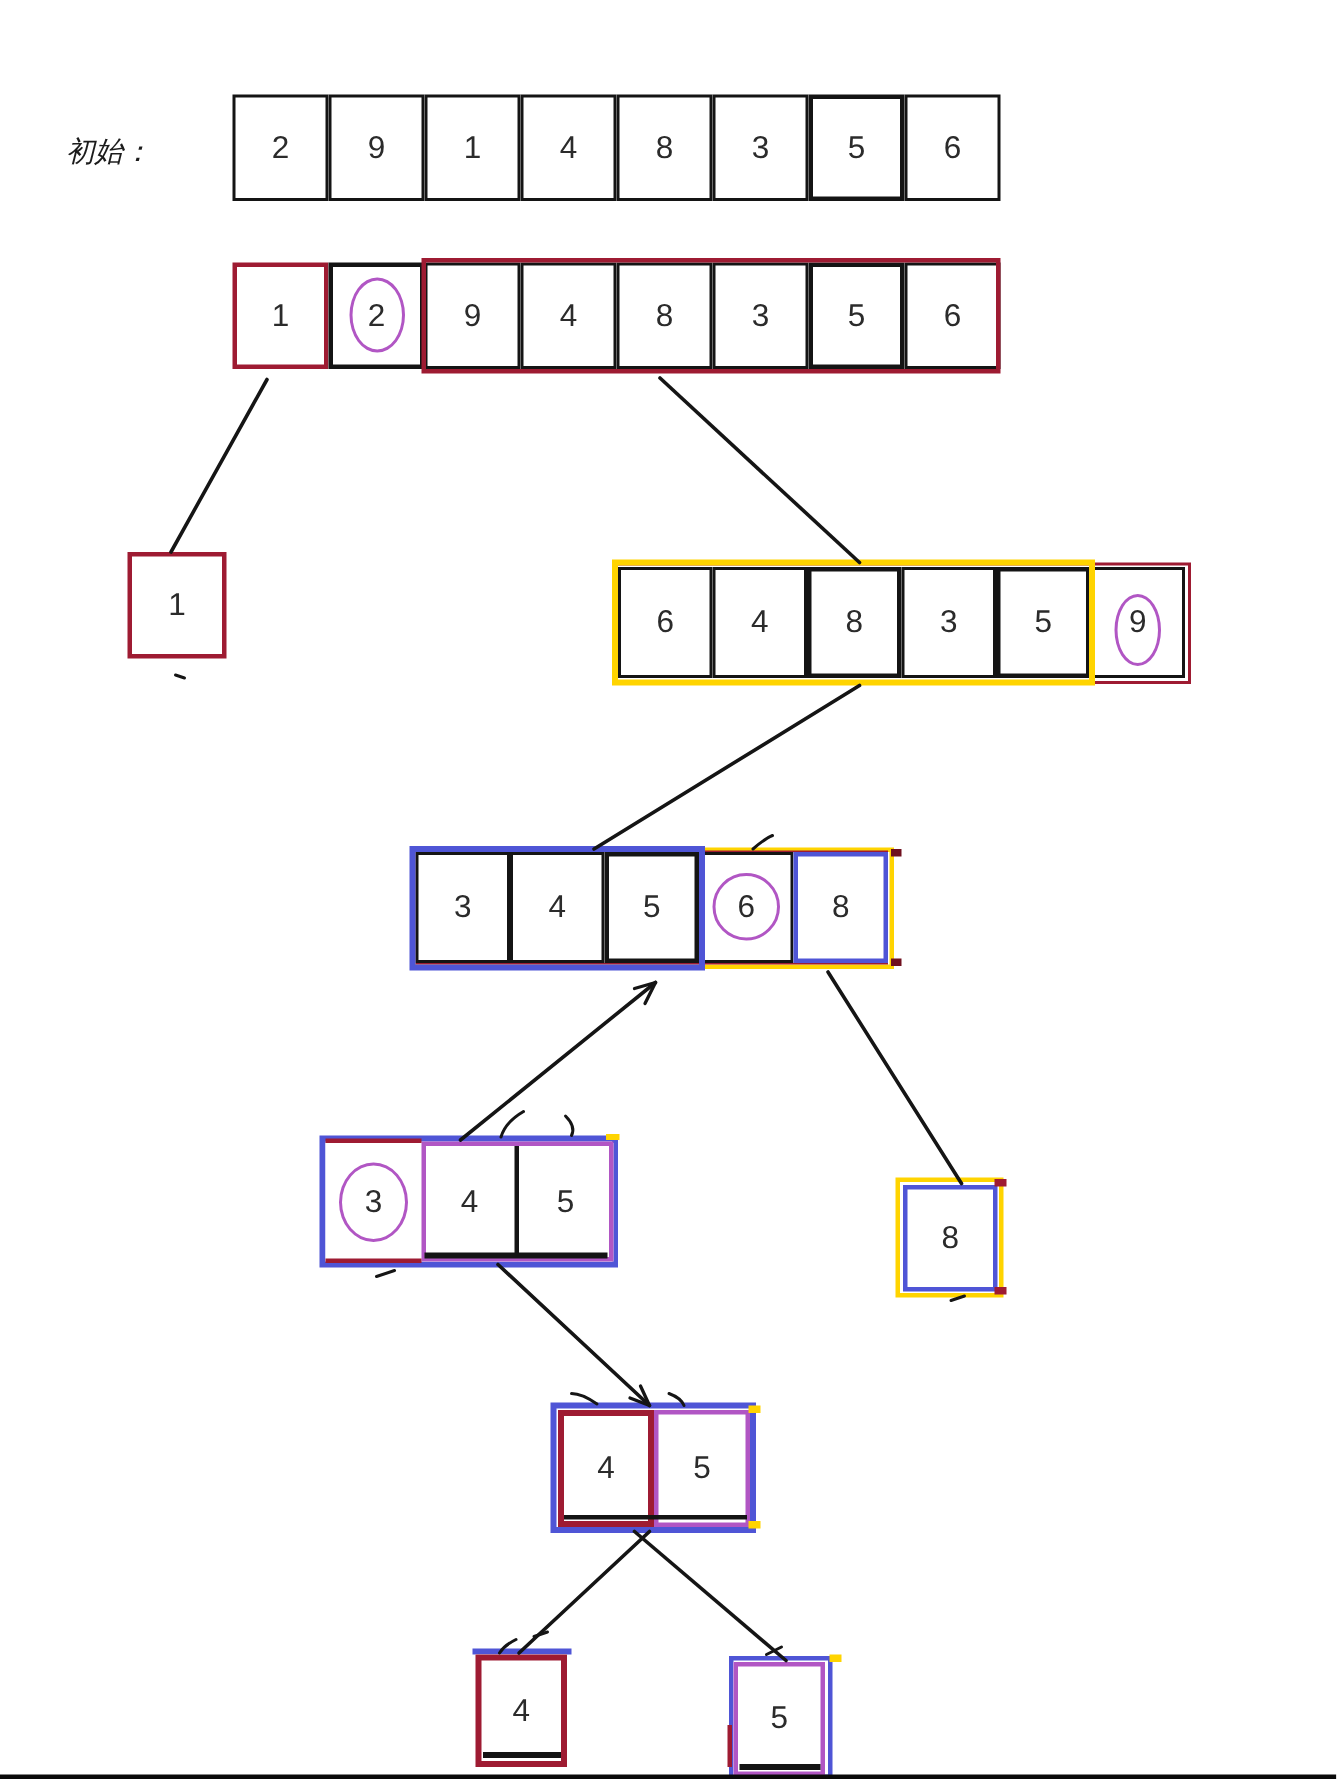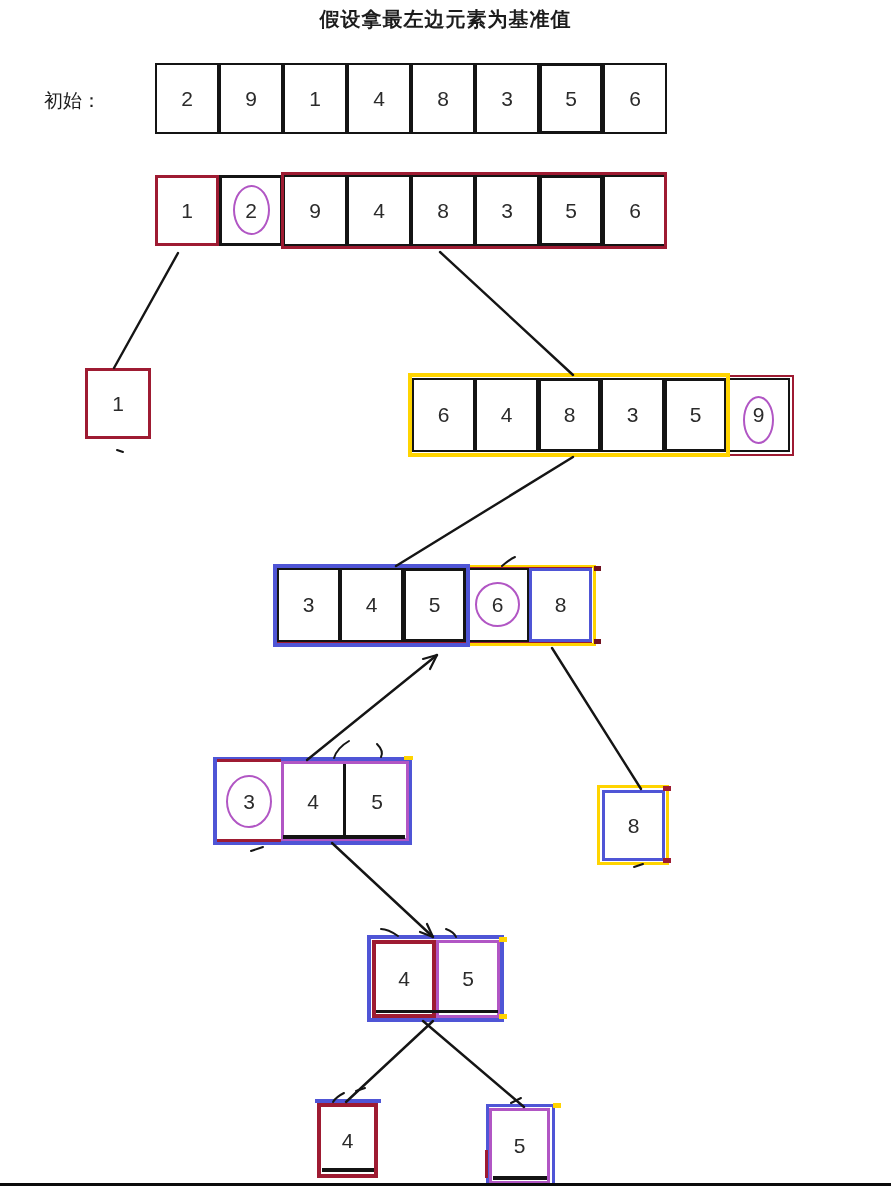--- a/index.html
+++ b/index.html
@@ -17,23 +17,22 @@
   .rect{position:absolute;box-sizing:border-box;background:transparent;pointer-events:none;}
   .strip{position:absolute;}
   .pivot{position:absolute;border:2.5px solid #b156c4;border-radius:50%;box-sizing:border-box;}
   svg.overlay{position:absolute;left:0;top:0;pointer-events:none;}
 </style>
 </head>
 <body>
 
 <div id="stage">
 
-  <div class="title">假设拿最左边元素为基准值</div>
-
-  <div class="rowlabel" style="left:44px;top:88px;">初始：</div>
+
+  <div class="rowlabel" style="left:44px;top:88px;font-style:italic;">初始：</div>
   <div class="box" style="left:155px;top:63px;width:64px;height:71px;">
       <span>2</span>
     </div>
   <div class="box" style="left:219px;top:63px;width:64px;height:71px;">
       <span>9</span>
     </div>
   <div class="box" style="left:283px;top:63px;width:64px;height:71px;">
       <span>1</span>
     </div>
   <div class="box" style="left:347px;top:63px;width:64px;height:71px;">

